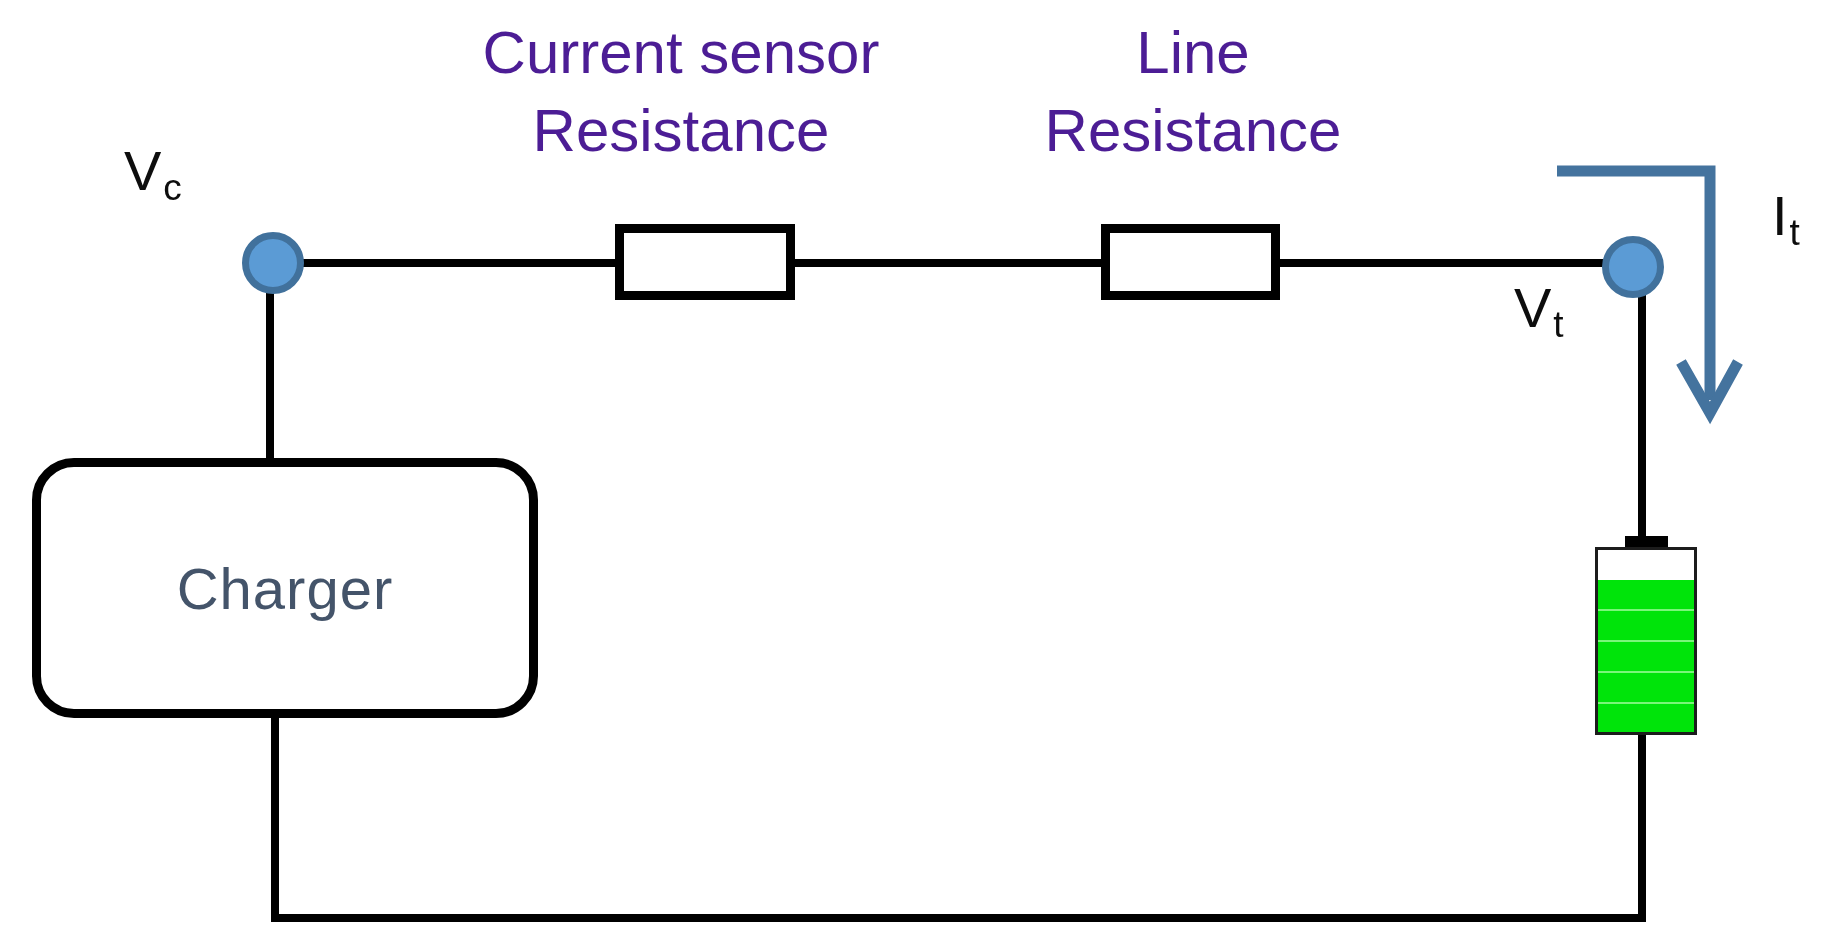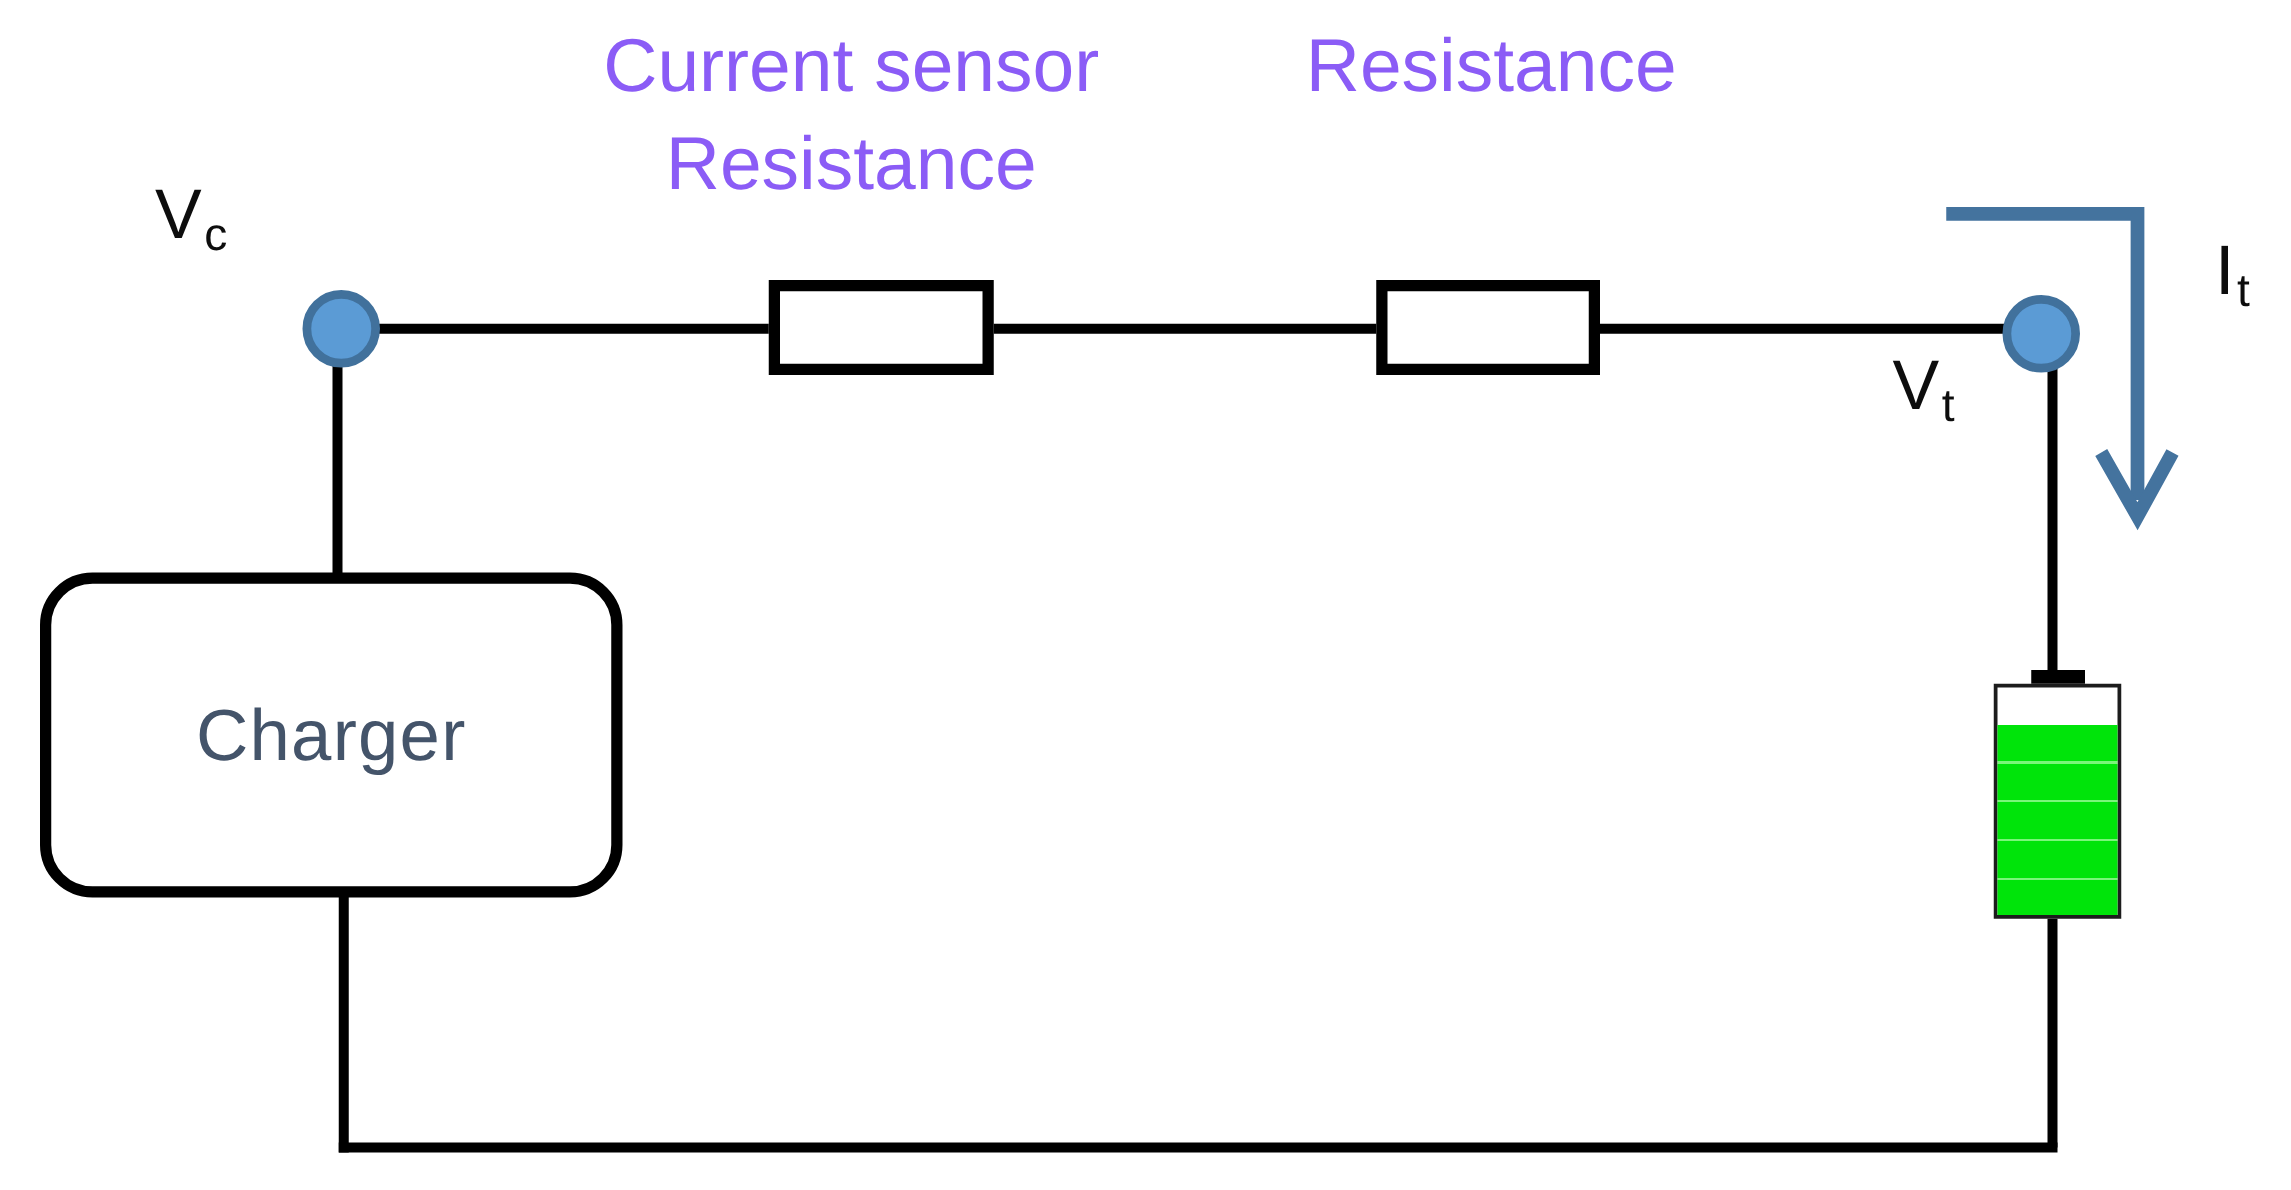--- a/index.html
+++ b/index.html
@@ -51,21 +51,21 @@
     border: 7px solid #41719C;
   }
   #node-vc { left: 242px;  top: 232px; }
   #node-vt { left: 1602px; top: 236px; }
 
   
   #charger-box {
     position: absolute;
     left: 32px;
     top: 458px;
-    width: 466px;
+    width: 506px;
     height: 260px;
     box-sizing: border-box;
     background: #ffffff;
     border: 9px solid #000000;
     border-radius: 42px;
     display: flex;
     align-items: center;
     justify-content: center;
   }
   #charger-label {
@@ -109,21 +109,21 @@
   
   .lbl {
     position: absolute;
     white-space: nowrap;
   }
   .lbl-2line {
     width: 500px;
     text-align: center;
     font-size: 60px;
     line-height: 78px;
-    color: #8b5cf6;
+    color: #4c1d95;
   }
   #label-resistor-current-sensor { left: 431px; top: 14px; }
   #label-resistor-line           { left: 943px; top: 14px; }
 
   .lbl-sym {
     font-size: 56px;
     color: #0d0d0d;
   }
   .lbl-sym sub {
     font-size: 0.66em;
@@ -146,20 +146,21 @@
 <body>
 
 <div class="stage">
 
   <div class="lbl lbl-2line" id="label-resistor-current-sensor">
     <div>Current sensor</div>
     <div>Resistance</div>
   </div>
 
   <div class="lbl lbl-2line" id="label-resistor-line">
+    <div>Line</div>
     <div>Resistance</div>
   </div>
 
   <div class="lbl lbl-sym" id="label-vc">
     <span>V</span><sub>c</sub>
   </div>
 
   <div class="lbl lbl-sym" id="label-vt">
     <span>V</span><sub>t</sub>
   </div>

